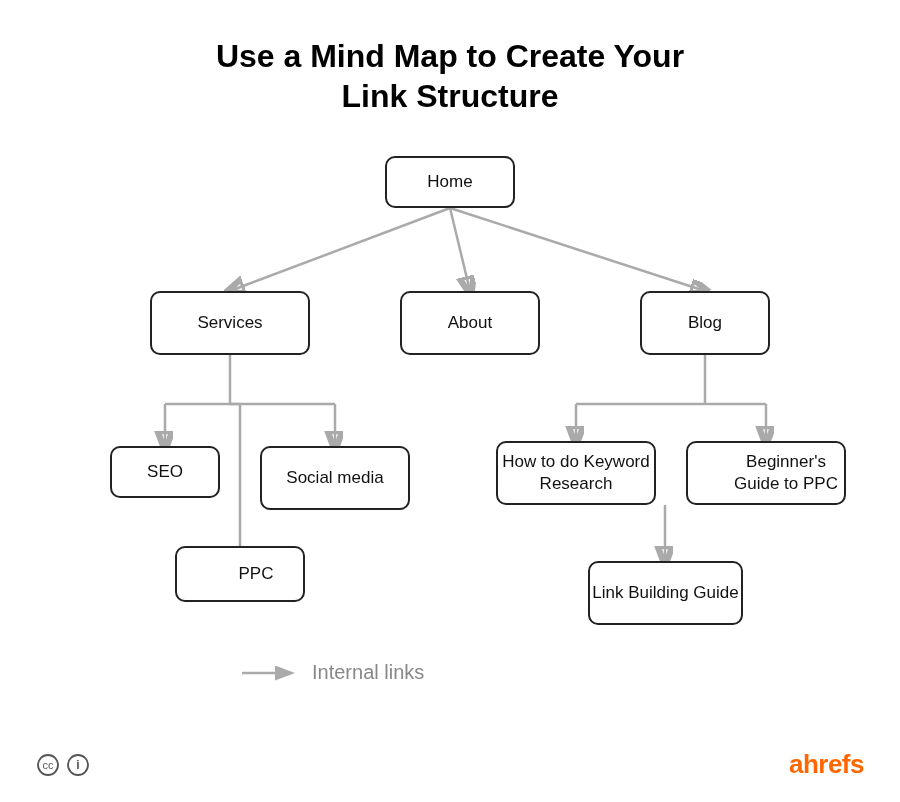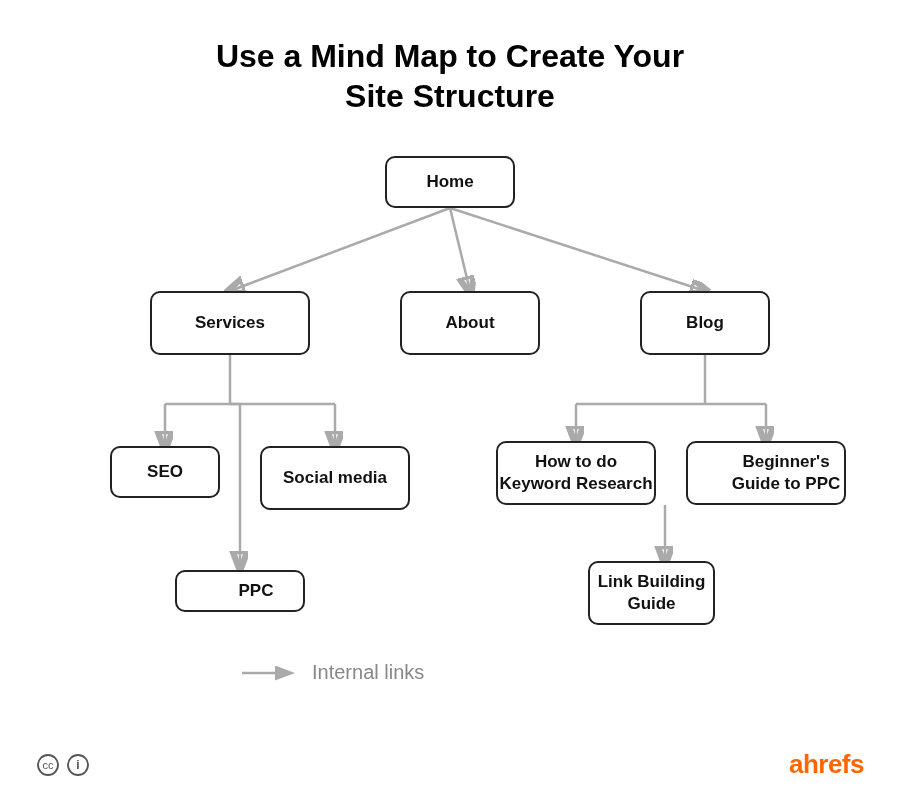--- a/index.html
+++ b/index.html
@@ -43,21 +43,21 @@
     .node {
       position: absolute;
       border: 2.5px solid #222;
       border-radius: 10px;
       background: #fff;
       display: flex;
       align-items: center;
       justify-content: center;
       text-align: center;
       font-size: 17px;
-      font-weight: 700;
+      font-weight: 400;
       color: #111;
       line-height: 1.3;
       z-index: 2;
     }
 
     
     #node-home {
       width: 130px;
       height: 52px;
       left: 365px;
@@ -92,42 +92,42 @@
       top: 310px;
     }
     #node-social-media {
       width: 150px;
       height: 64px;
       left: 240px;
       top: 310px;
     }
     #node-ppc {
       width: 130px;
-      height: 42px;
+      height: 56px;
       left: 155px;
-      top: 434px;
+      top: 410px;
       padding-left: 32px;
     }
 
     
     #node-keyword-research {
       width: 160px;
       height: 64px;
       left: 476px;
       top: 305px;
     }
     #node-beginner-ppc {
       width: 160px;
       height: 64px;
       left: 666px;
       top: 305px;
       padding-left: 40px;
     }
     #node-link-building {
-      width: 127px;
+      width: 155px;
       height: 64px;
       left: 568px;
       top: 425px;
     }
 
     
     .connector-svg {
       position: absolute;
       top: 0;
       left: 0;
@@ -194,21 +194,21 @@
       letter-spacing: -0.5px;
     }
   </style>
 </head>
 <body>
 
 <div class="page-container">
 
   <h1 class="title">
     <span>Use a Mind Map to Create Your</span><br>
-    <span>Site Structure</span>
+    <span>Link Structure</span>
   </h1>
 
   <div class="diagram">
 
     <svg class="connector-svg">
       <defs>
         <marker id="arrowhead" markerWidth="8" markerHeight="8" refX="6" refY="3" orient="auto">
           <path d="M0,0 L0,6 L8,3 z" fill="#aaa"></path>
         </marker>
         <marker id="arrowhead-legend" markerWidth="10" markerHeight="8" refX="8" refY="3" orient="auto">

